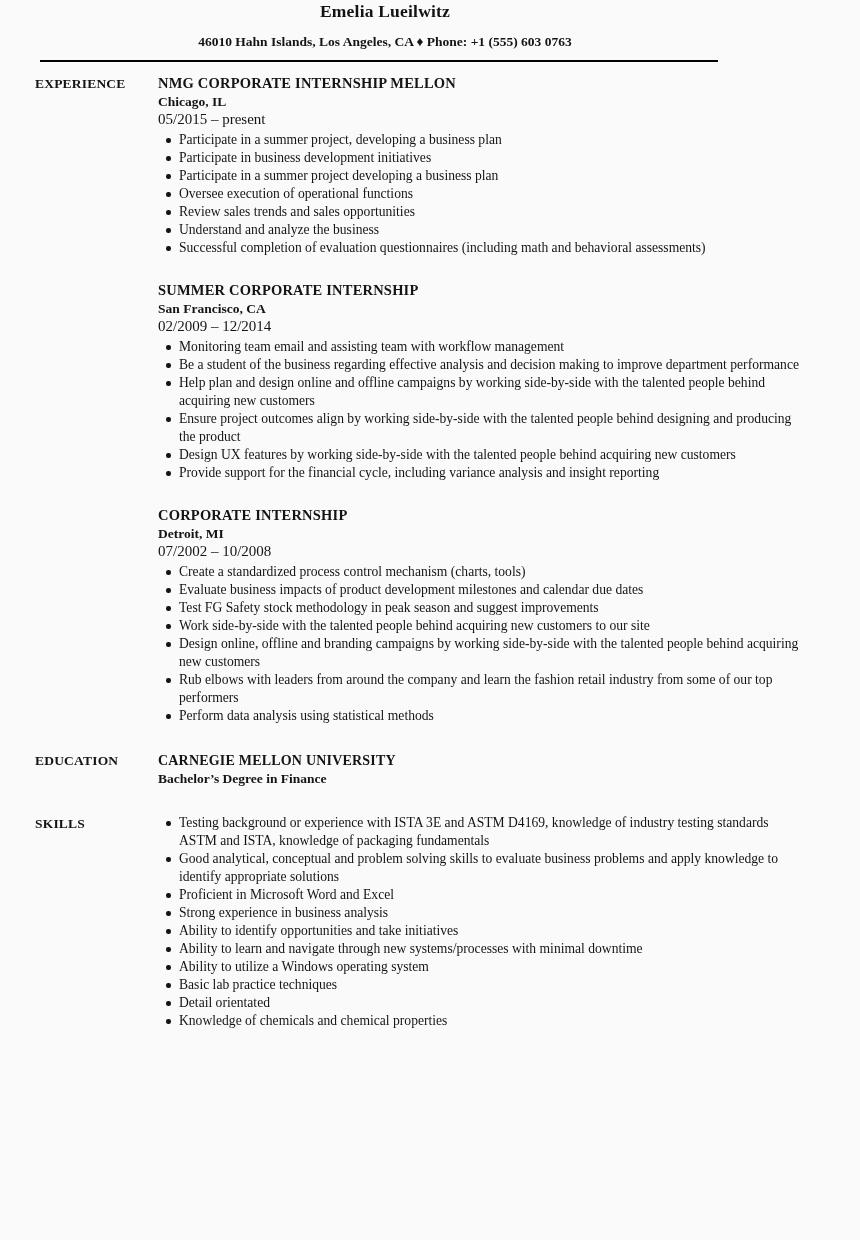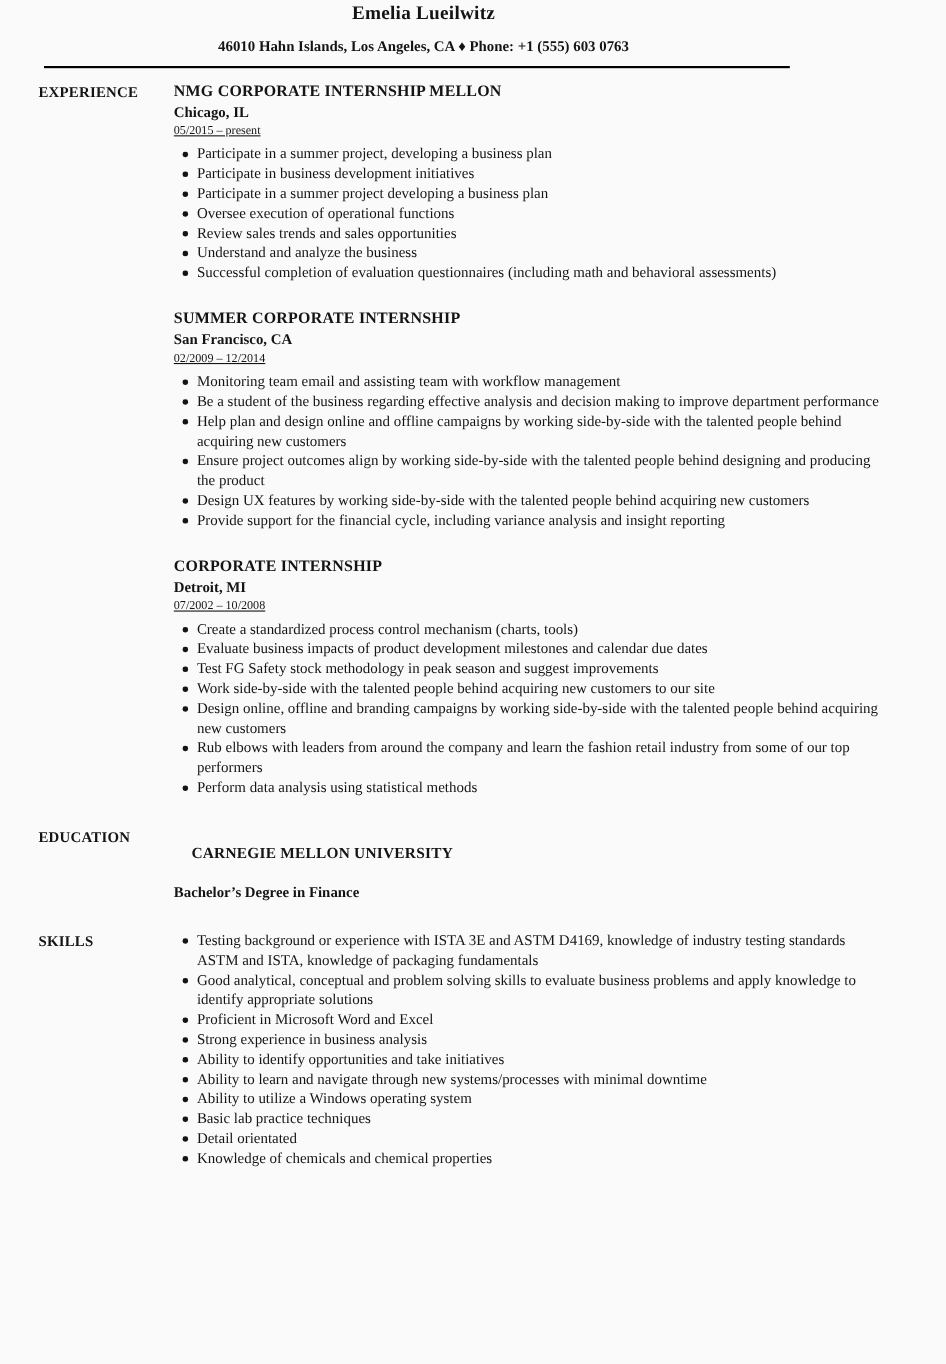--- a/index.html
+++ b/index.html
@@ -68,23 +68,22 @@
     font-weight: bold;
     line-height: 19px;
     letter-spacing: 0.2px;
   }
   .job-loc {
     font-size: 13.5px;
     font-weight: bold;
     line-height: 18px;
   }
   .job-dates {
-    font-size: 11px;
+    font-size: 15px;
     line-height: 17px;
-    text-decoration: underline;
   }
   ul.bullets {
     list-style: none;
     margin: 3px 0 0 0;
     padding: 0;
   }
   ul.bullets li {
     position: relative;
     padding-left: 21px;
     font-size: 13.6px;
@@ -93,21 +92,21 @@
   .bullet-marker {
     position: absolute;
     left: 8px;
     top: 7px;
     width: 4.5px;
     height: 4.5px;
     background: #141414;
     border-radius: 50%;
   }
   .edu-school {
-    margin: 16px;
+    margin: 0;
     font-size: 14px;
     font-weight: bold;
     line-height: 19px;
     letter-spacing: 0.2px;
   }
   .edu-degree {
     font-size: 13.5px;
     font-weight: bold;
     line-height: 18px;
   }

